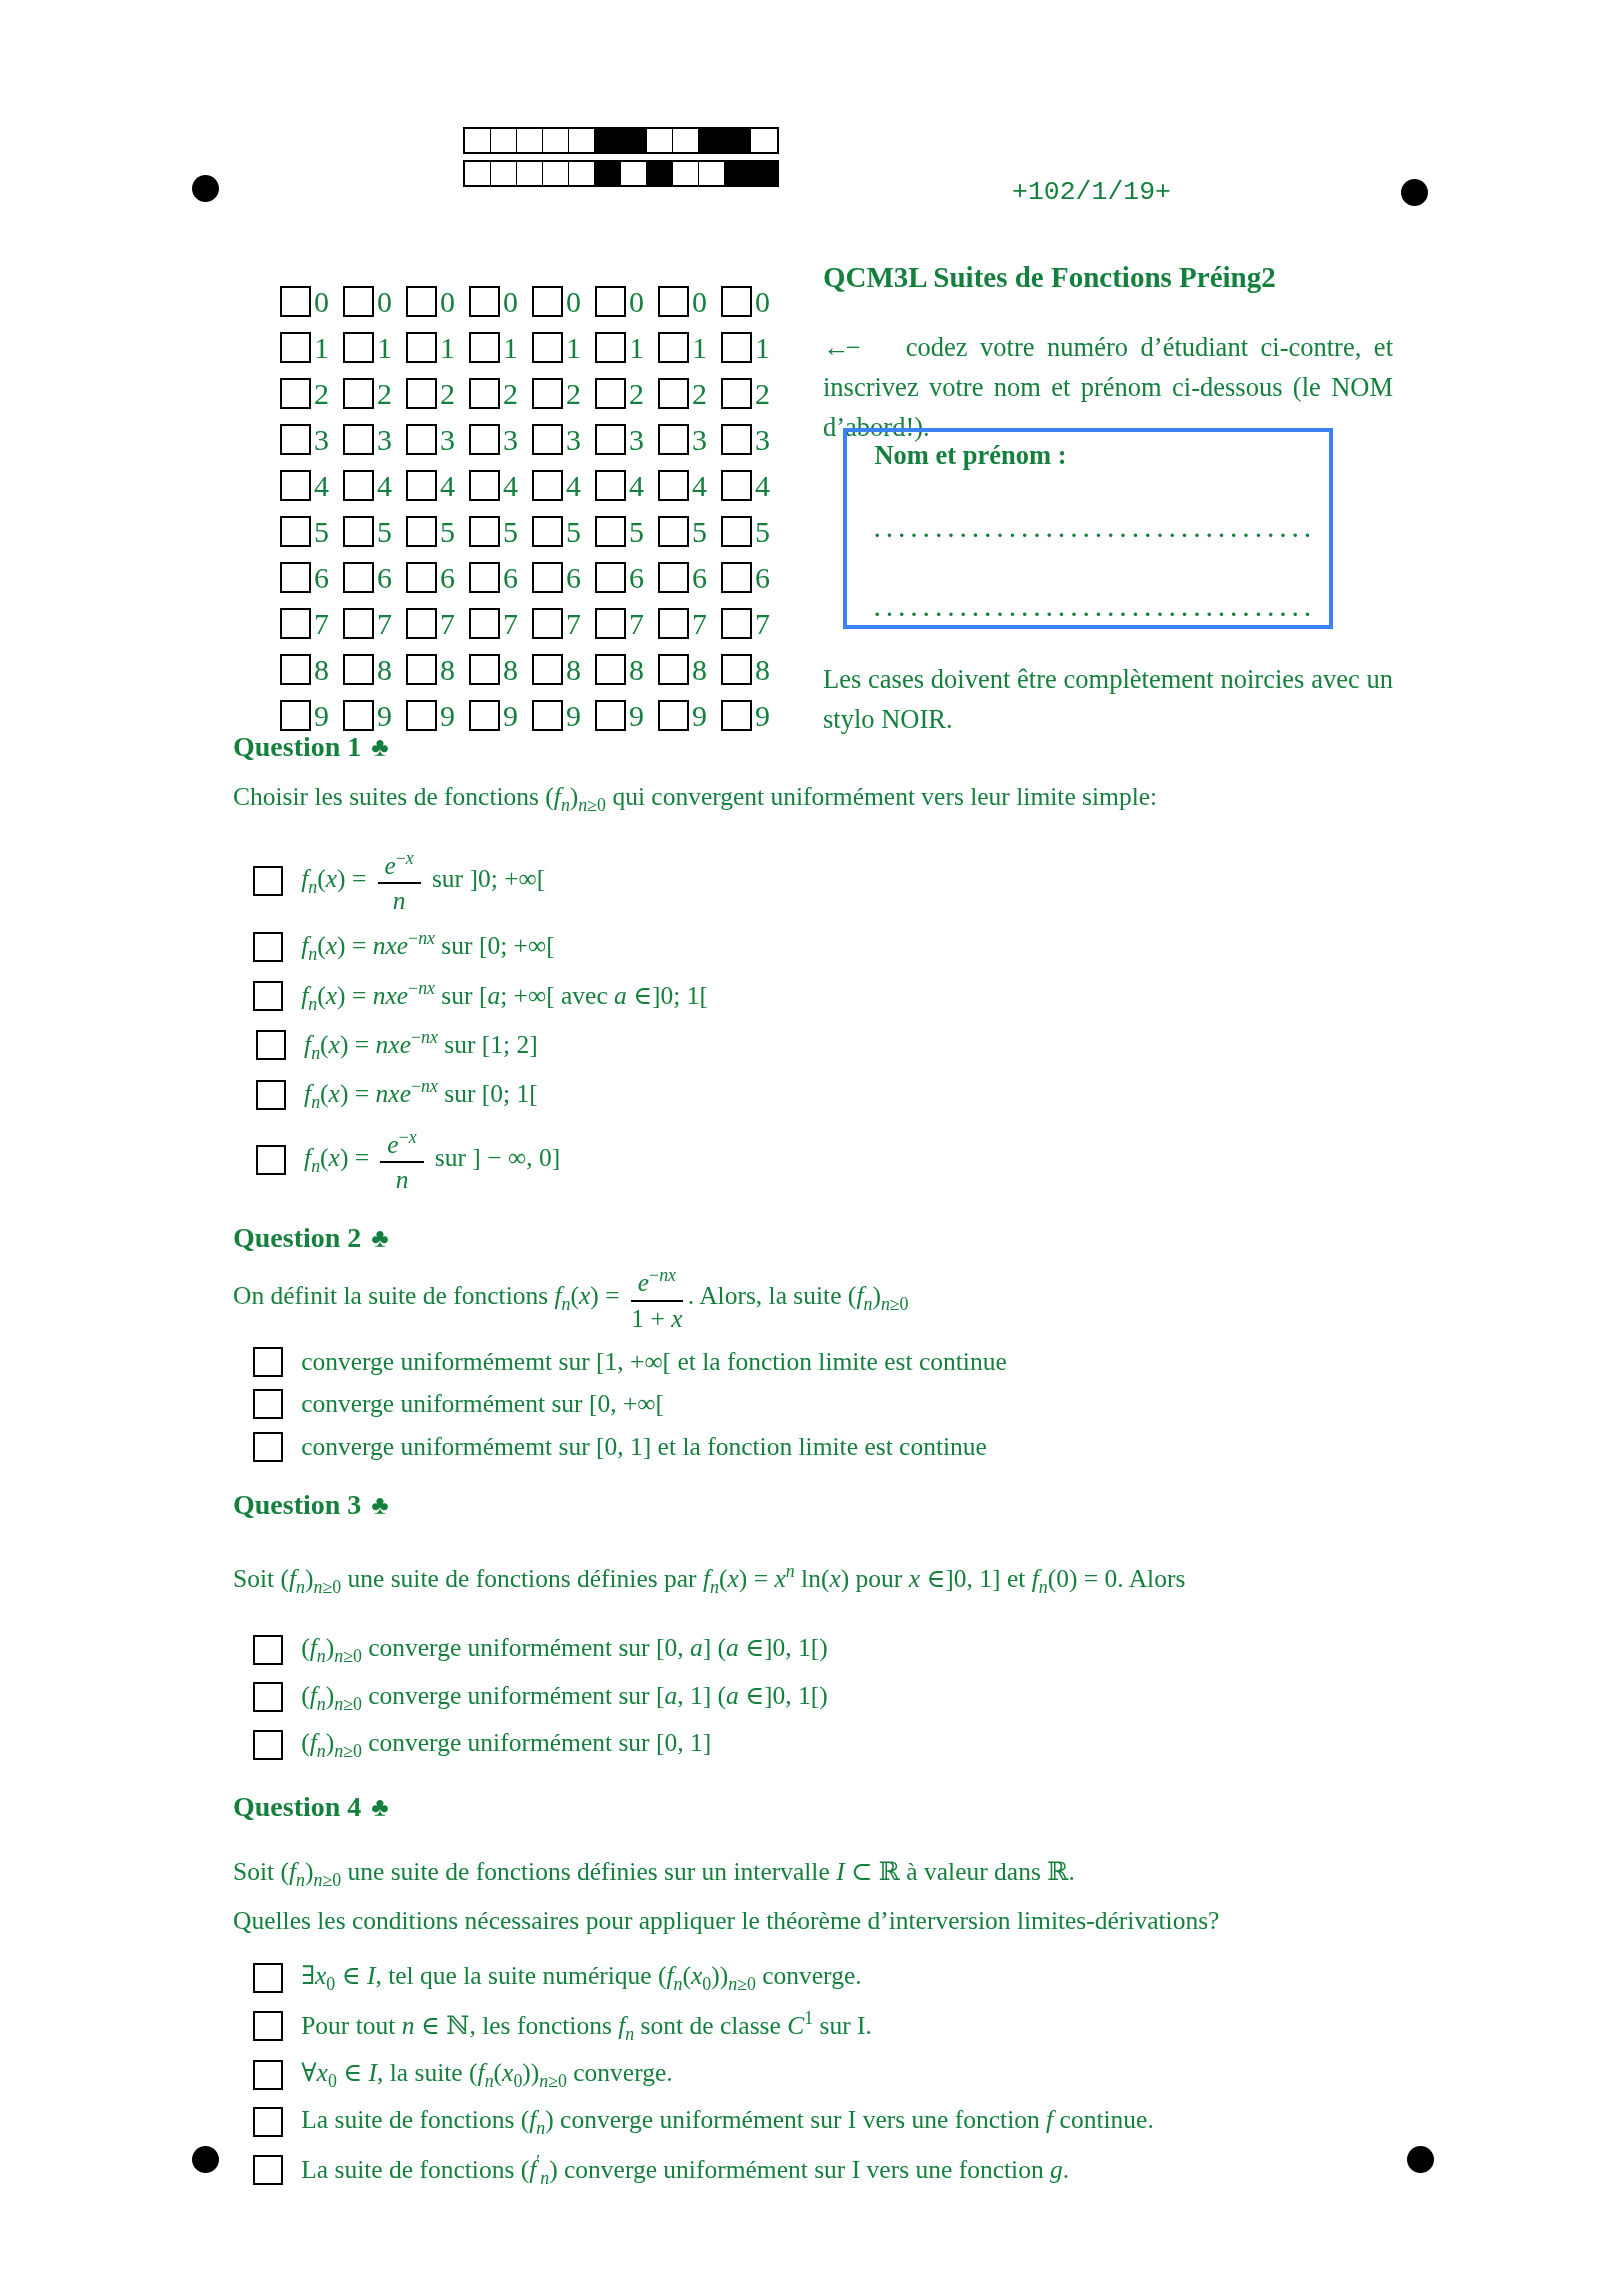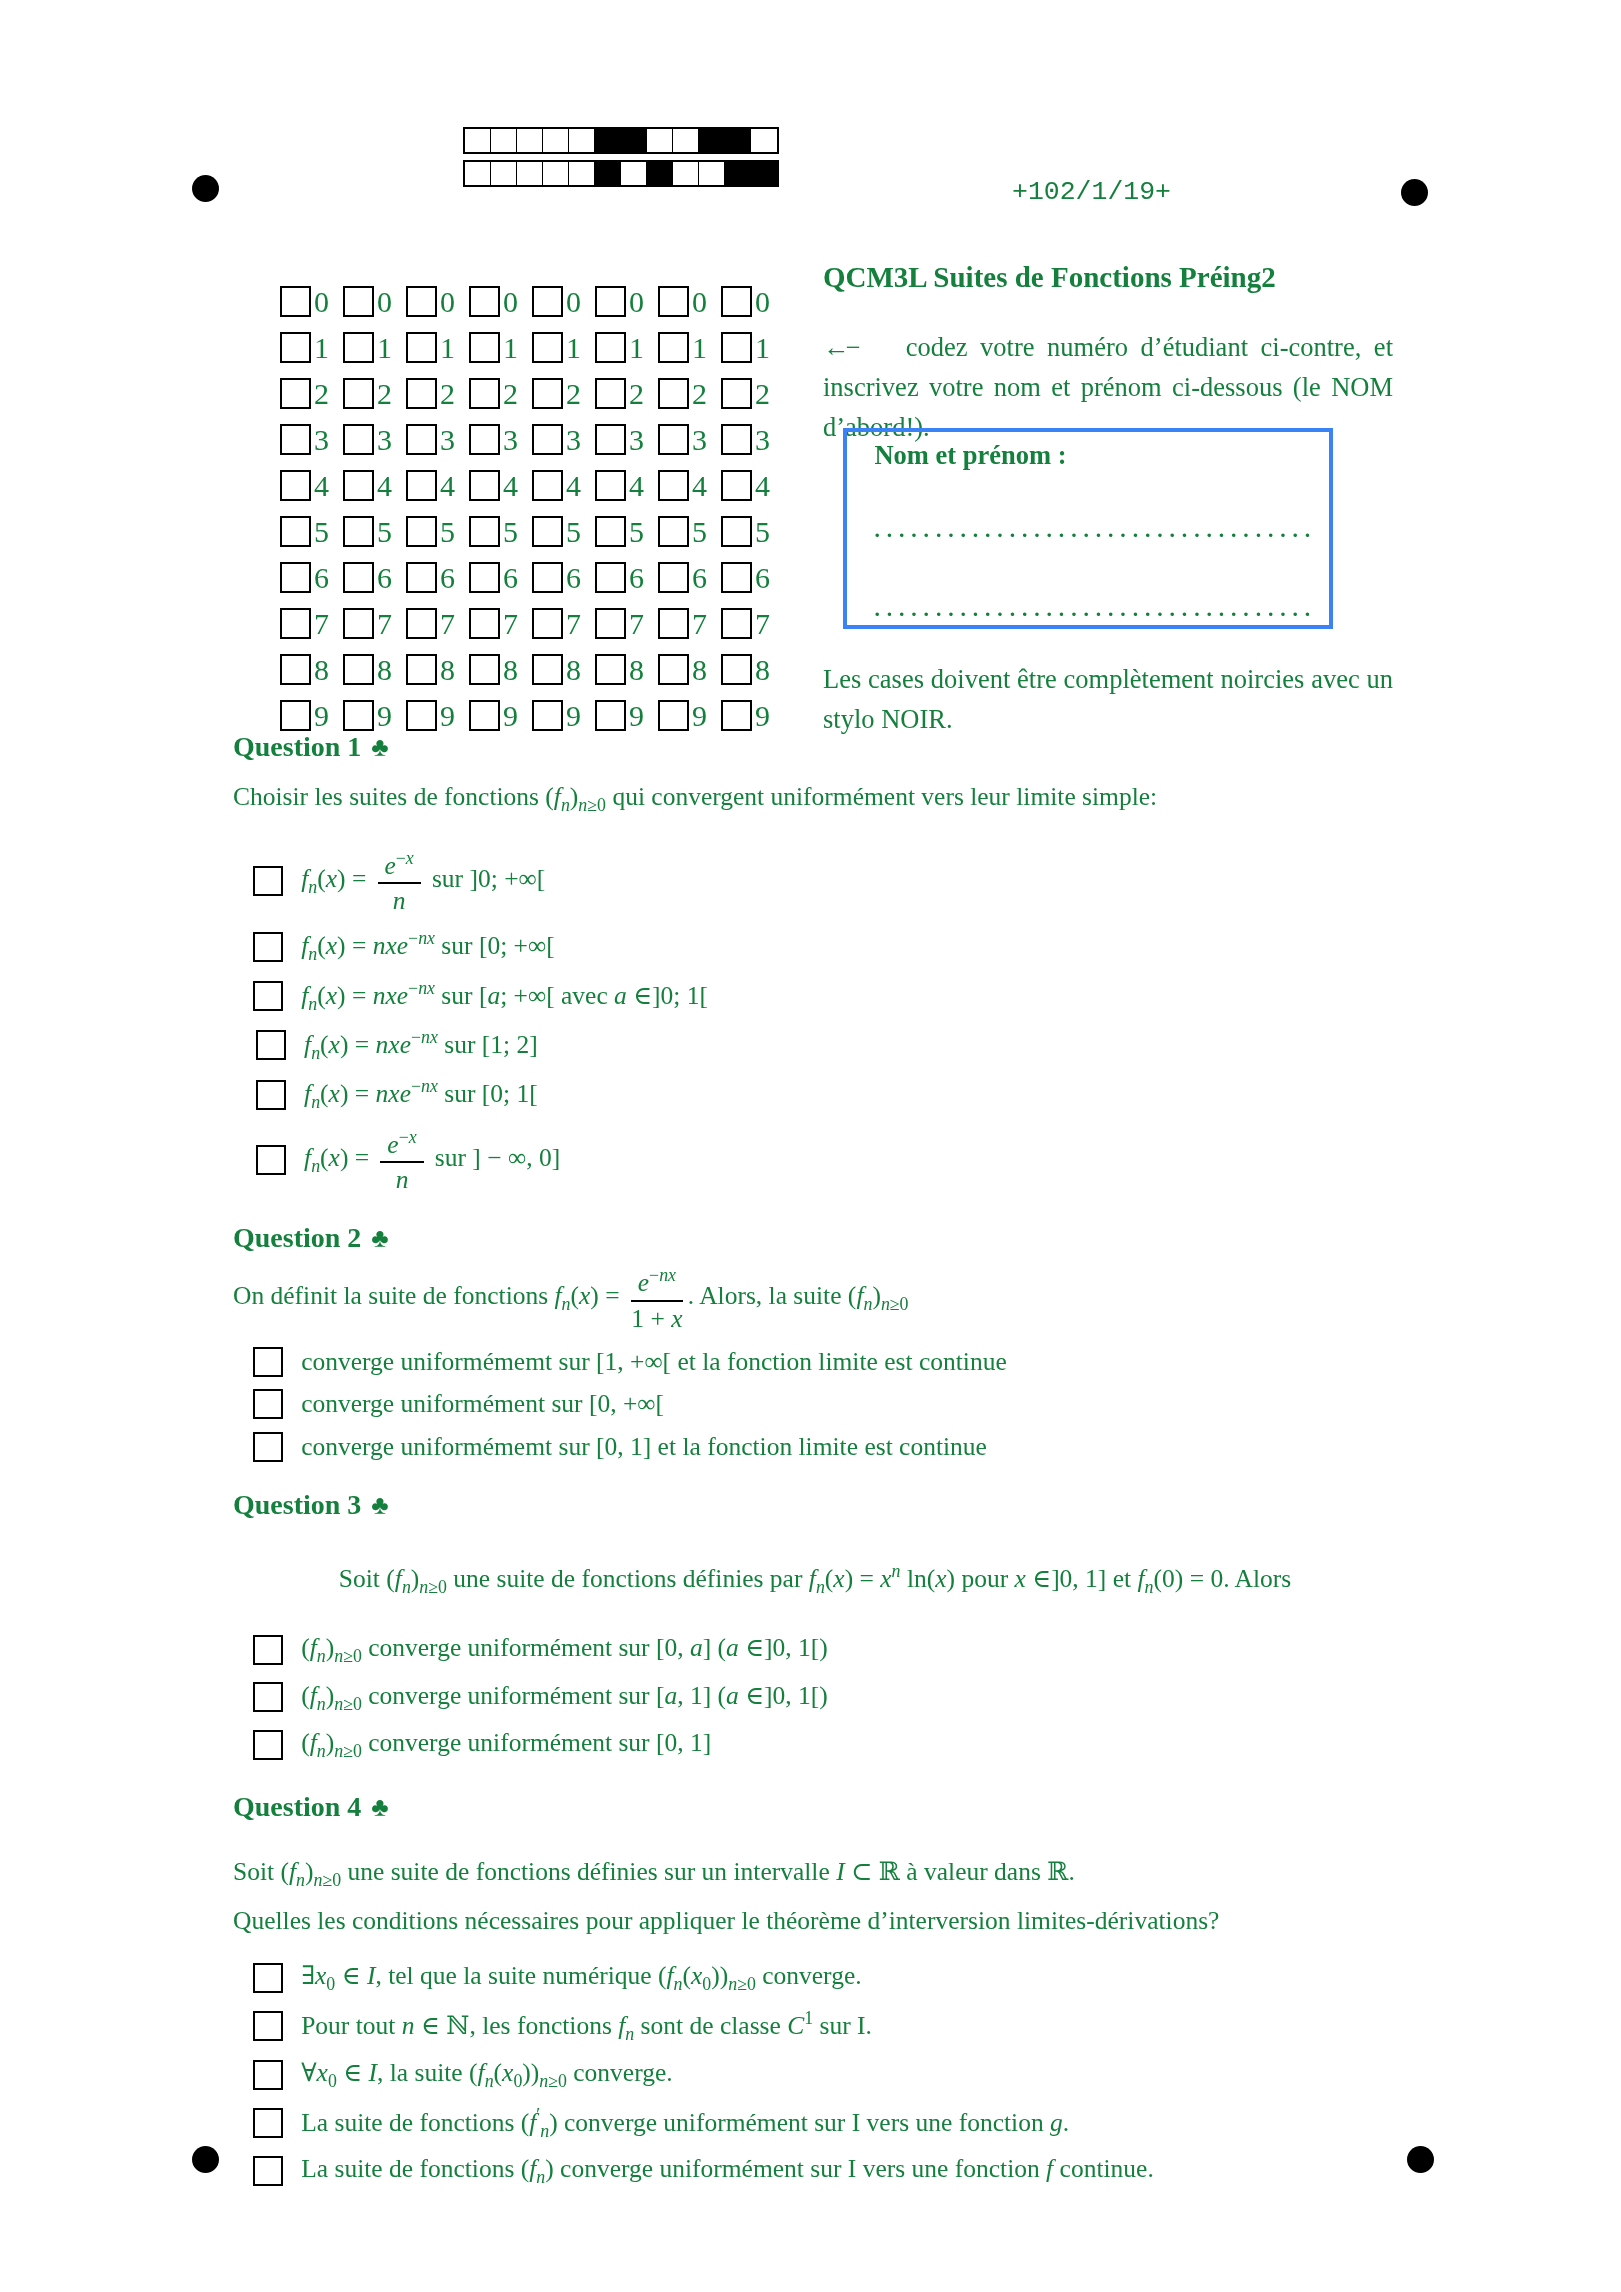--- a/index.html
+++ b/index.html
@@ -54,21 +54,21 @@
   .opt-text{margin-left:18.6px;}
   .opt-cols{display:flex;}
   .col-left{width:590px;flex:none;padding-left:19.6px;box-sizing:border-box;}
   .col-right{flex:1;padding-left:22.5px;}
   .opt-list{padding-left:19.6px;}
   
   #q-block-0 .opt-cols{margin-bottom:1px;flex-direction:column;}
   #q-block-1 .q-heading{margin-top:12.7px;}
   #q-block-1 .q-intro{margin-top:8px;margin-bottom:13.7px;}
   #q-block-2 .q-heading{margin-top:25.5px;}
-  #q-block-2 .q-intro{margin-top:27.4px;margin-bottom:25.5px;text-align:center;}
+  #q-block-2 .q-intro{margin-top:27.4px;margin-bottom:25.5px;}
   #q-block-3 .q-heading{margin-top:27.4px;font-family:Liberation Serif, serif;}
   #q-block-3 .q-intro{margin-top:27.4px;margin-bottom:19.6px;}
   
   i{font-style:italic;}
   sub,sup{font-size:70%;}
   .frac{display:inline-block;vertical-align:middle;text-align:center;line-height:1.15;margin:0 4.9px;}
   .frac .num{display:block;padding:1px 6.9px 2.9px;border-bottom:2px solid #000;}
   .frac .den{display:block;padding-top:2px;}
 </style>
 </head>
@@ -541,24 +541,24 @@
           <label class="opt">
             <span class="cb"></span>
             <span class="opt-text">Pour tout <i>n</i> ∈ ℕ, les fonctions <i>f</i><sub><i>n</i></sub> sont de classe <i>C</i><sup>1</sup> sur I.</span>
           </label>
           <label class="opt">
             <span class="cb"></span>
             <span class="opt-text">∀<i>x</i><sub>0</sub> ∈ <i>I</i>, la suite (<i>f</i><sub><i>n</i></sub>(<i>x</i><sub>0</sub>))<sub><i>n</i>≥0</sub> converge.</span>
           </label>
           <label class="opt">
             <span class="cb"></span>
+            <span class="opt-text">La suite de fonctions (<i>f</i><sub><i>n</i></sub>) converge uniformément sur I vers une fonction <i>f</i> continue.</span>
+          </label>
+          <label class="opt">
+            <span class="cb"></span>
             <span class="opt-text">La suite de fonctions (<i>f</i><sup>′</sup><sub><i>n</i></sub>) converge uniformément sur I vers une fonction <i>g</i>.</span>
           </label>
-          <label class="opt">
-            <span class="cb"></span>
-            <span class="opt-text">La suite de fonctions (<i>f</i><sub><i>n</i></sub>) converge uniformément sur I vers une fonction <i>f</i> continue.</span>
-          </label>
         </div>
       </div>
     </div>
 
 </div>
 
 
 </body></html>

